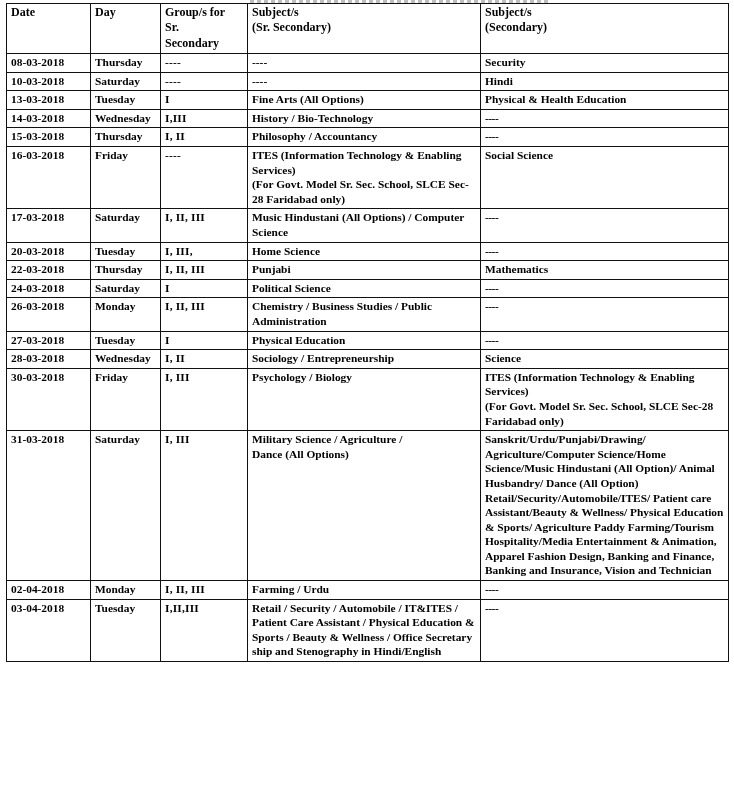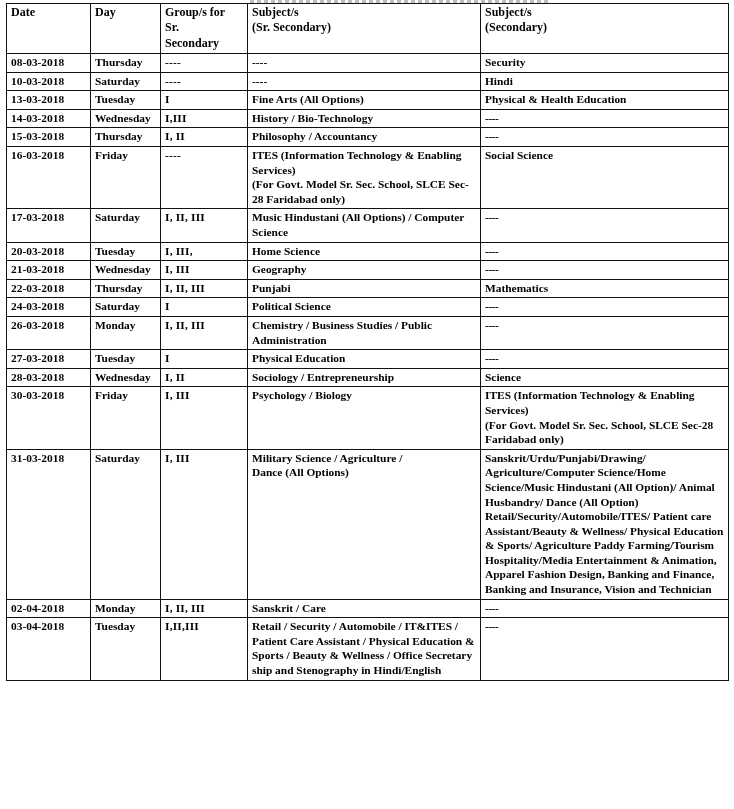--- a/index.html
+++ b/index.html
@@ -163,27 +163,20 @@
           <td class="justify dash">----</td>
         </tr>
         <tr>
           <td class="">20-03-2018</td>
           <td class="">Tuesday</td>
           <td class="group">I, III,</td>
           <td class="justify">Home Science</td>
           <td class="justify dash">----</td>
         </tr>
         <tr>
-          <td class="">21-03-2018</td>
-          <td class="">Wednesday</td>
-          <td class="group">I, III</td>
-          <td class="justify">Geography</td>
-          <td class="justify dash">----</td>
-        </tr>
-        <tr>
           <td class="">22-03-2018</td>
           <td class="">Thursday</td>
           <td class="group">I, II, III</td>
           <td class="justify">Punjabi</td>
           <td class="justify">Mathematics</td>
         </tr>
         <tr>
           <td class="">24-03-2018</td>
           <td class="">Saturday</td>
           <td class="group">I</td>
@@ -224,21 +217,21 @@
           <td class="">Saturday</td>
           <td class="group">I, III</td>
           <td class="nowrapline">Military Science / Agriculture /
 Dance (All Options)</td>
           <td class="justify">Sanskrit/Urdu/Punjabi/Drawing/ Agriculture/Computer Science/Home Science/Music Hindustani (All Option)/ Animal Husbandry/ Dance (All Option) Retail/Security/Automobile/ITES/ Patient care Assistant/Beauty &amp; Wellness/ Physical Education &amp; Sports/ Agriculture Paddy Farming/Tourism Hospitality/Media Entertainment &amp; Animation, Apparel Fashion Design, Banking and Finance, Banking and Insurance, Vision and Technician</td>
         </tr>
         <tr>
           <td class="">02-04-2018</td>
           <td class="">Monday</td>
           <td class="group">I, II, III</td>
-          <td class="justify">Sanskrit / Care</td>
+          <td class="justify">Farming / Urdu</td>
           <td class="justify dash">----</td>
         </tr>
         <tr>
           <td class="">03-04-2018</td>
           <td class="">Tuesday</td>
           <td class="group">I,II,III</td>
           <td class="justify">Retail / Security / Automobile / IT&amp;ITES / Patient Care Assistant / Physical Education &amp; Sports / Beauty &amp; Wellness / Office Secretary ship and Stenography in Hindi/English</td>
           <td class="justify dash">----</td>
         </tr>
       </tbody>

